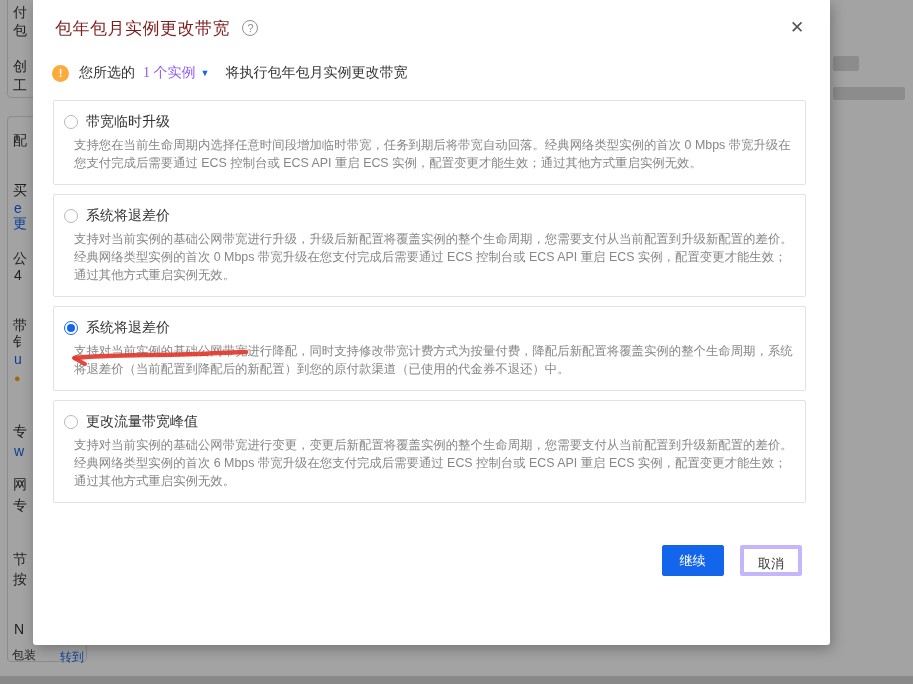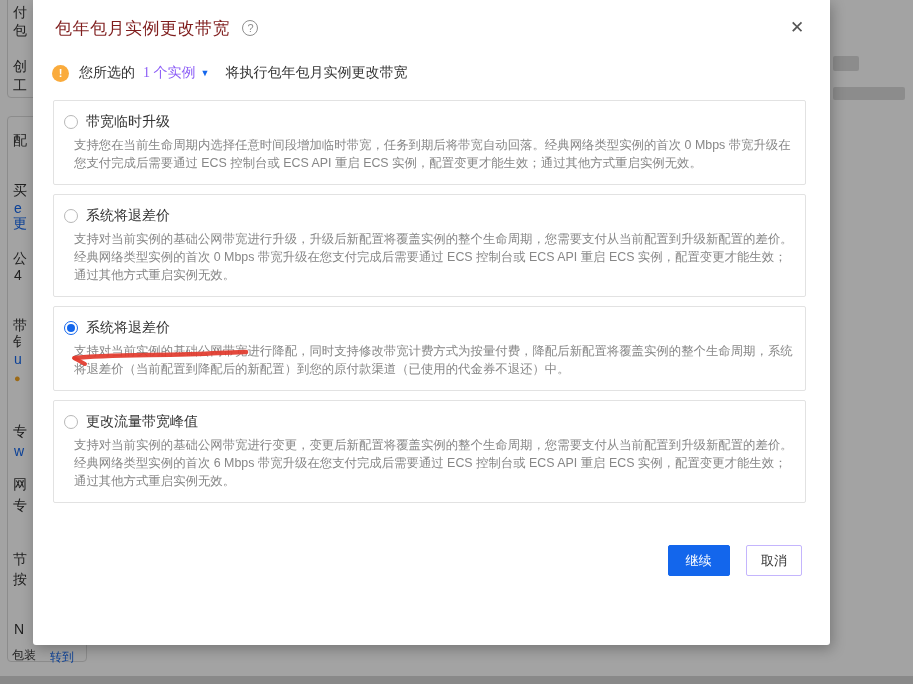--- a/index.html
+++ b/index.html
@@ -52,21 +52,21 @@
                                    border-radius:50%; background:#1366EC; }
   .opt-label { margin-left:8px; font-size:14px; color:#333; }
   .opt-desc { margin:3px 0 0 10px; padding-right:6px; font-size:12.4px; line-height:18px; color:#878787; }
   .scribble { display:none; }
   .option.annotated .scribble { display:block; position:absolute; left:14px; top:36px; pointer-events:none; }
 
   .modal-footer { text-align:right; padding:33px 28px 0 0; }
   .btn { display:inline-block; height:31px; line-height:29px; font-size:13px; border-radius:2px; cursor:pointer;
          text-align:center; vertical-align:middle; }
   .btn-primary { background:#1366EC; border:1px solid #1366EC; color:#fff; padding:0 17px; }
-  .btn-default { background:#fff; border:1px solid #c4b5fd; color:#333; padding:0 14px; margin-left:12px; }
+  .btn-default { background:#fff; border:4px solid #c4b5fd; color:#333; padding:0 14px; margin-left:12px; }
 </style>
 </head>
 <body>
 
 <div class="page">
   <div class="bg-card bg-card1"></div>
   <div class="bg-card bg-card2"></div>
   <div class="bg-smudge s1"></div>
   <div class="bg-smudge s2"></div>
   <div class="bg-footer-bar"></div>
@@ -86,21 +86,21 @@
       <span class="frag blue" style="left: 14px; top: 350px;">u</span>
       <span class="frag amber" style="left: 14px; top: 369px;">●</span>
       <span class="frag " style="left: 13px; top: 422px;">专</span>
       <span class="frag blue" style="left: 14px; top: 442px;">w</span>
       <span class="frag " style="left: 13px; top: 475px;">网</span>
       <span class="frag " style="left: 13px; top: 496px;">专</span>
       <span class="frag " style="left: 13px; top: 550px;">节</span>
       <span class="frag " style="left: 13px; top: 570px;">按</span>
       <span class="frag " style="left: 14px; top: 620px;">N</span>
       <span class="frag small" style="left: 12px; top: 646px;">包装</span>
-      <span class="frag blue small" style="left: 50px; top: 648px;">转到</span>
+      <span class="frag blue small" style="left: 60px; top: 648px;">转到</span>
     </div>
 </div>
 
 <div class="overlay"></div>
 
 <div class="modal">
 
   <div class="modal-header">
     <span class="modal-title">包年包月实例更改带宽</span>
     <span class="help-icon">?</span>

